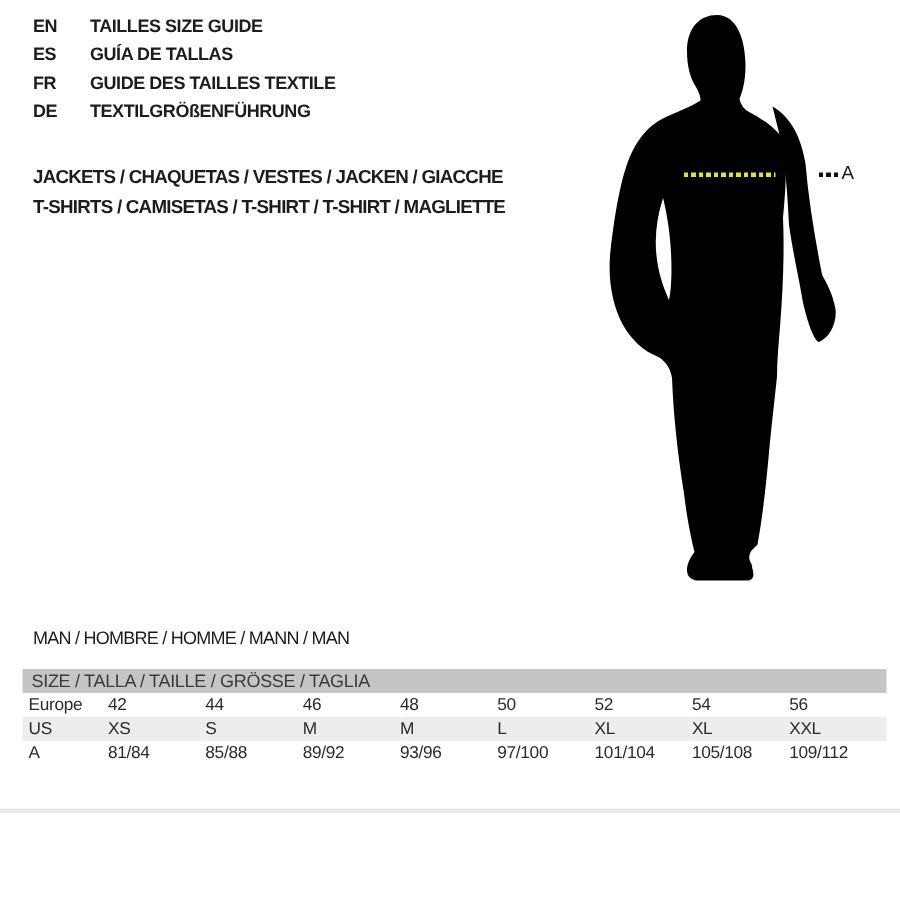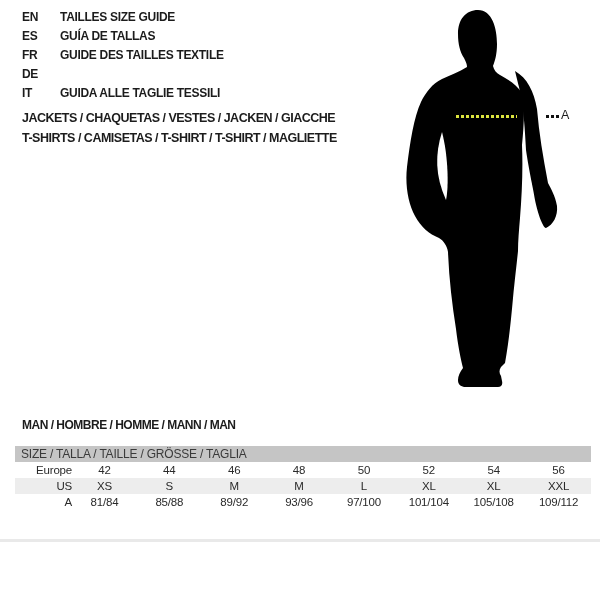--- a/index.html
+++ b/index.html
@@ -17,28 +17,28 @@
   .product-lines{position:absolute;left:22px;top:108px;font-size:12.5px;font-weight:bold;
     line-height:20px;letter-spacing:-0.5px;white-space:nowrap;}
   
   .figure-svg{position:absolute;left:395px;top:5px;width:185px;height:385px;}
   .measure-on-body{position:absolute;left:456px;top:115px;width:61px;height:3px;
     background:repeating-linear-gradient(90deg,var(--dash) 0 3px,rgba(0,0,0,0) 3px 5px);}
   .measure-ext{position:absolute;left:546px;top:115px;width:14px;height:3px;
     background:repeating-linear-gradient(90deg,#111 0 3px,rgba(0,0,0,0) 3px 5px);}
   .measure-label{position:absolute;left:561px;top:108px;font-size:12.5px;letter-spacing:0;}
   
-  .section-title{position:absolute;left:22px;top:418px;font-size:12px;font-weight:bold;
+  .section-title{position:absolute;left:22px;top:418px;font-size:12px;font-weight:normal;
     letter-spacing:-0.5px;white-space:nowrap;}
   table.size-table{position:absolute;left:15px;top:446px;width:576px;border-collapse:collapse;
     table-layout:fixed;font-size:11.5px;color:#2a2a2a;}
   table.size-table th{background:var(--headbg);height:16px;font-weight:normal;font-size:12px;
     color:#3a3a3a;text-align:left;padding:0 0 0 6px;letter-spacing:-0.2px;margin-top:40px;}
-  table.size-table td{height:16px;text-align:center;padding:0;letter-spacing:-0.2px;}
-  table.size-table td.lbl{text-align:right;padding-left:4px;}
+  table.size-table td{height:16px;text-align:left;padding:0;letter-spacing:-0.2px;}
+  table.size-table td.lbl{text-align:left;padding-left:4px;}
   tr.row-white{background:#ffffff;}
   tr.row-gray{background:var(--stripebg);}
   .table-bottom-rule{position:absolute;left:0px;top:539px;width:600px;height:3px;background:#e9e9e9;}
   
   .footnote{position:absolute;left:22px;top:549px;font-size:12px;font-weight:bold;
     letter-spacing:-0.5px;white-space:nowrap;}
 </style>
 </head>
 <body>
 
@@ -52,24 +52,21 @@
     <div class="lang-row">
       <span class="lang-code">ES</span>
       <span class="lang-title">GUÍA DE TALLAS</span>
     </div>
     <div class="lang-row">
       <span class="lang-code">FR</span>
       <span class="lang-title">GUIDE DES TAILLES TEXTILE</span>
     </div>
     <div class="lang-row">
       <span class="lang-code">DE</span>
-    </div>
-    <div class="lang-row">
-      <span class="lang-code">IT</span>
-      <span class="lang-title">GUIDA ALLE TAGLIE TESSILI</span>
+      <span class="lang-title">TEXTILGRÖßENFÜHRUNG</span>
     </div>
   </div>
 
   <div class="product-lines">
     <div>JACKETS / CHAQUETAS / VESTES / JACKEN / GIACCHE</div>
     <div>T-SHIRTS / CAMISETAS / T-SHIRT / T-SHIRT / MAGLIETTE</div>
   </div>
 
   <svg class="figure-svg" viewBox="0 0 185 385" xmlns="http://www.w3.org/2000/svg">
 

